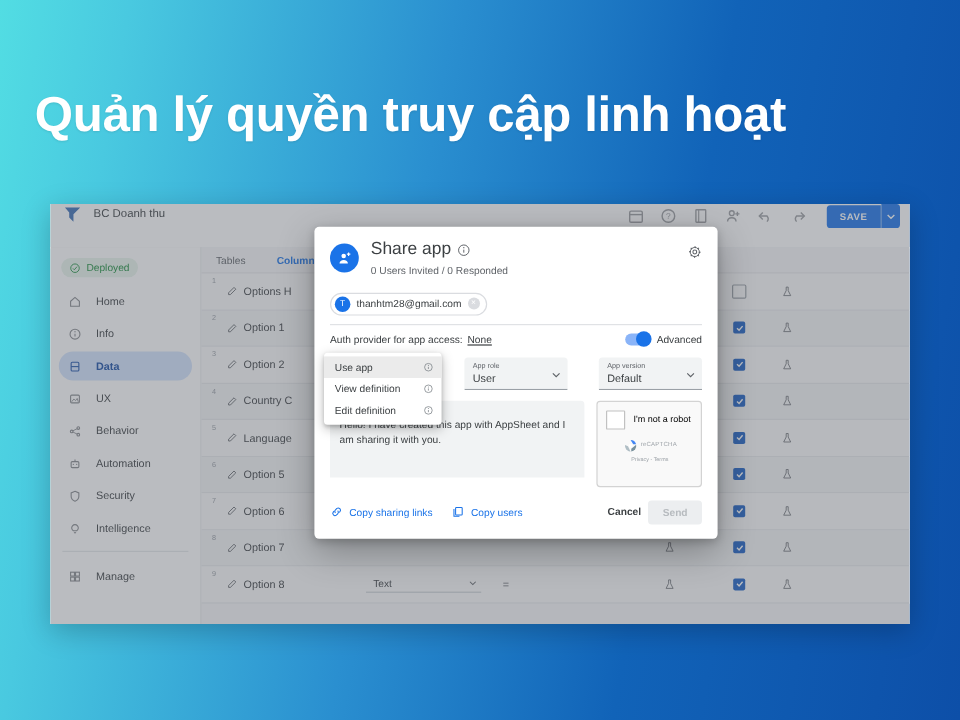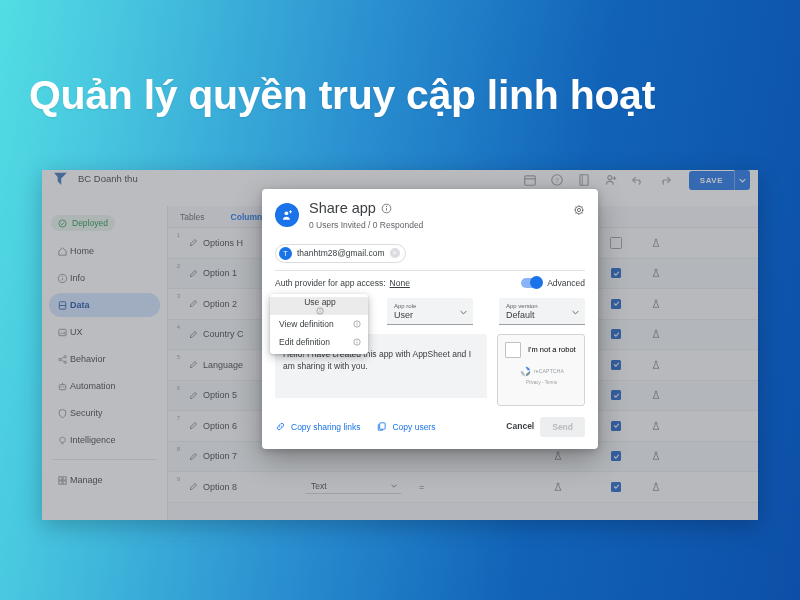--- a/index.html
+++ b/index.html
@@ -132,21 +132,21 @@
     background: #e8f5ec;
     width: fit-content;
   }
   .deployed-chip span.lbl {
     font-size: 8.5px;
     color: #1e8e3e;
   }
   .nav-item {
     display: flex;
     align-items: center;
-    gap: 2px;
+    gap: 12px;
     height: 24px;
     margin: 0 7px 3px 7px;
     padding-left: 8px;
     border-radius: 12px;
     box-sizing: border-box;
   }
   .nav-item.active { background: #d3e3fd; }
   .nav-item .nav-ic { width: 11px; height: 11px; flex: none; opacity: .75; }
   .nav-item.active .nav-ic { opacity: .95; }
   .nav-item .nav-lbl {
@@ -382,21 +382,21 @@
     z-index: 80;
   }
   .menu-item {
     display: flex;
     align-items: center;
     height: 18px;
     padding: 0 7px 0 9px;
     font-size: 8.5px;
     color: #3c4043;
   }
-  .menu-item.hl { background: #ebebeb; flex-direction: column; }
+  .menu-item.hl { background: #ebebeb; }
   .menu-item .mi-label { flex: 1; }
 
   
   .msg-row {
     display: flex;
     gap: 10px;
     padding: 9px 13px 0 13px;
     align-items: flex-start;
   }
   .msg-box {

